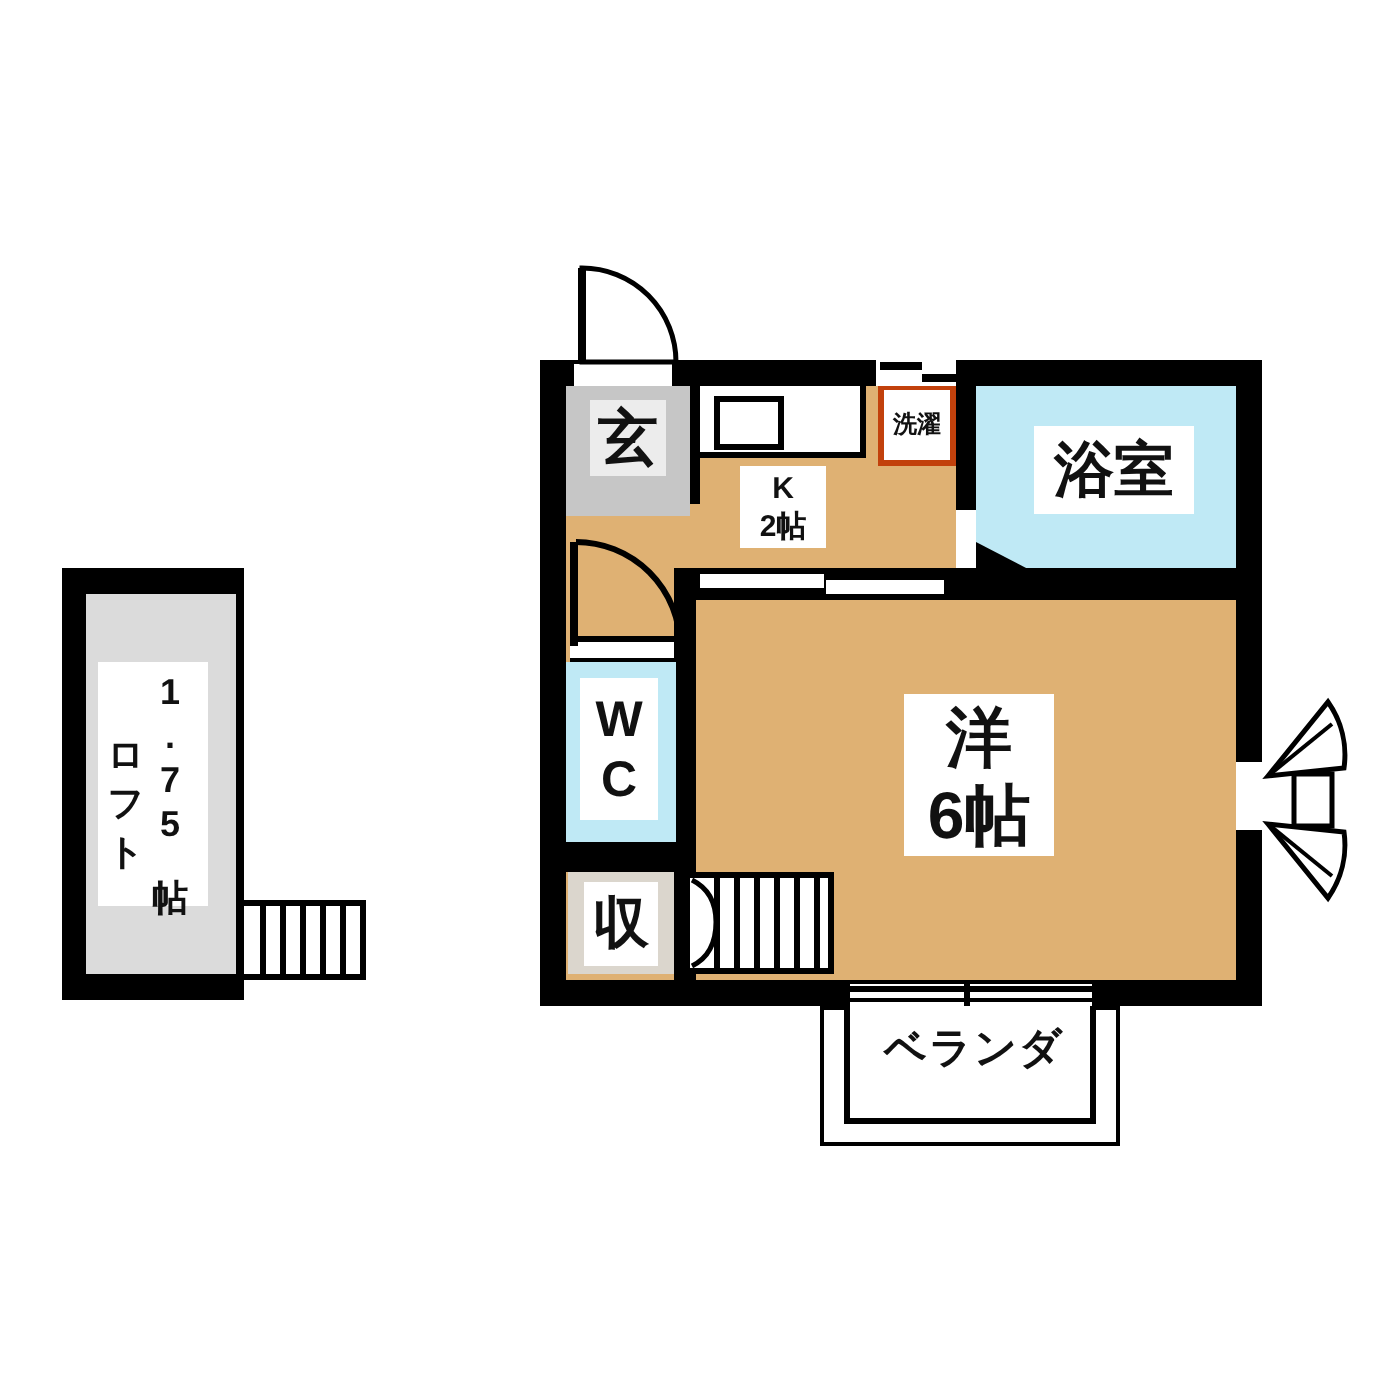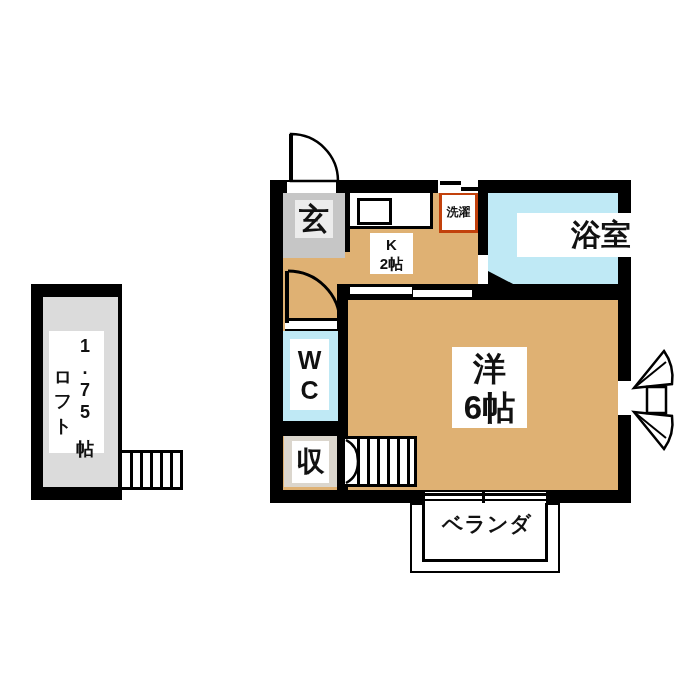--- a/index.html
+++ b/index.html
@@ -36,21 +36,21 @@
   .wc-sill{left:285px;top:318px;width:52px;height:13px;background:#fff;border-top:3px solid #000;border-bottom:2px solid #000;box-sizing:border-box;}
   .wc-room{left:283px;top:331px;width:55px;height:90px;}
   .wc-label{left:290px;top:339px;width:39px;height:71px;background:#fff;font-size:25px;line-height:30px;font-weight:bold;}
   .storage{left:284px;top:436px;width:53px;height:51px;background:#dbd6cd;}
   .storage-label{left:292px;top:441px;width:37px;height:42px;background:#fff;font-size:28px;font-weight:bold;}
   .stairs-main{left:342px;top:436px;width:75px;height:51px;background:#fff;border:3px solid #000;box-sizing:border-box;}
   .stairs-main .tl{position:absolute;top:0;width:3px;height:100%;background:#000;}
   .loft-stairs{left:119px;top:450px;width:64px;height:40px;background:#fff;border:3px solid #000;box-sizing:border-box;}
   .loft-stairs .tl{position:absolute;top:0;width:3px;height:100%;background:#000;}
   .yo-label{left:452px;top:347px;width:75px;height:81px;background:#fff;font-size:33px;line-height:39px;font-weight:bold;}
-  .bath-label{left:517px;top:213px;width:80px;height:44px;background:#fff;font-size:30px;font-weight:bold;padding-left:44px;}
+  .bath-label{left:517px;top:213px;width:80px;height:44px;background:#fff;font-size:30px;font-weight:bold;}
   .rw-gap{left:618px;top:377px;width:13px;height:42px;}
   .rw-t1{left:618px;top:377px;width:13px;height:4px;}
   .rw-t2{left:618px;top:415px;width:13px;height:4px;}
   
   .ver-outer{left:410px;top:503px;width:150px;height:70px;background:#fff;border:2.5px solid #000;box-sizing:border-box;}
   .ver-inner{left:422px;top:493px;width:126px;height:69px;background:#fff;border:3px solid #000;box-sizing:border-box;}
   .ver-label{left:425px;top:510px;width:124px;height:28px;font-size:21px;font-weight:bold;letter-spacing:1px;}
   .balc-window{left:425px;top:492px;width:121px;height:11px;background:#fff;}
   .bw-l1{left:425px;top:493px;width:121px;height:2.5px;}
   .bw-l2{left:425px;top:498.5px;width:121px;height:2.5px;}

